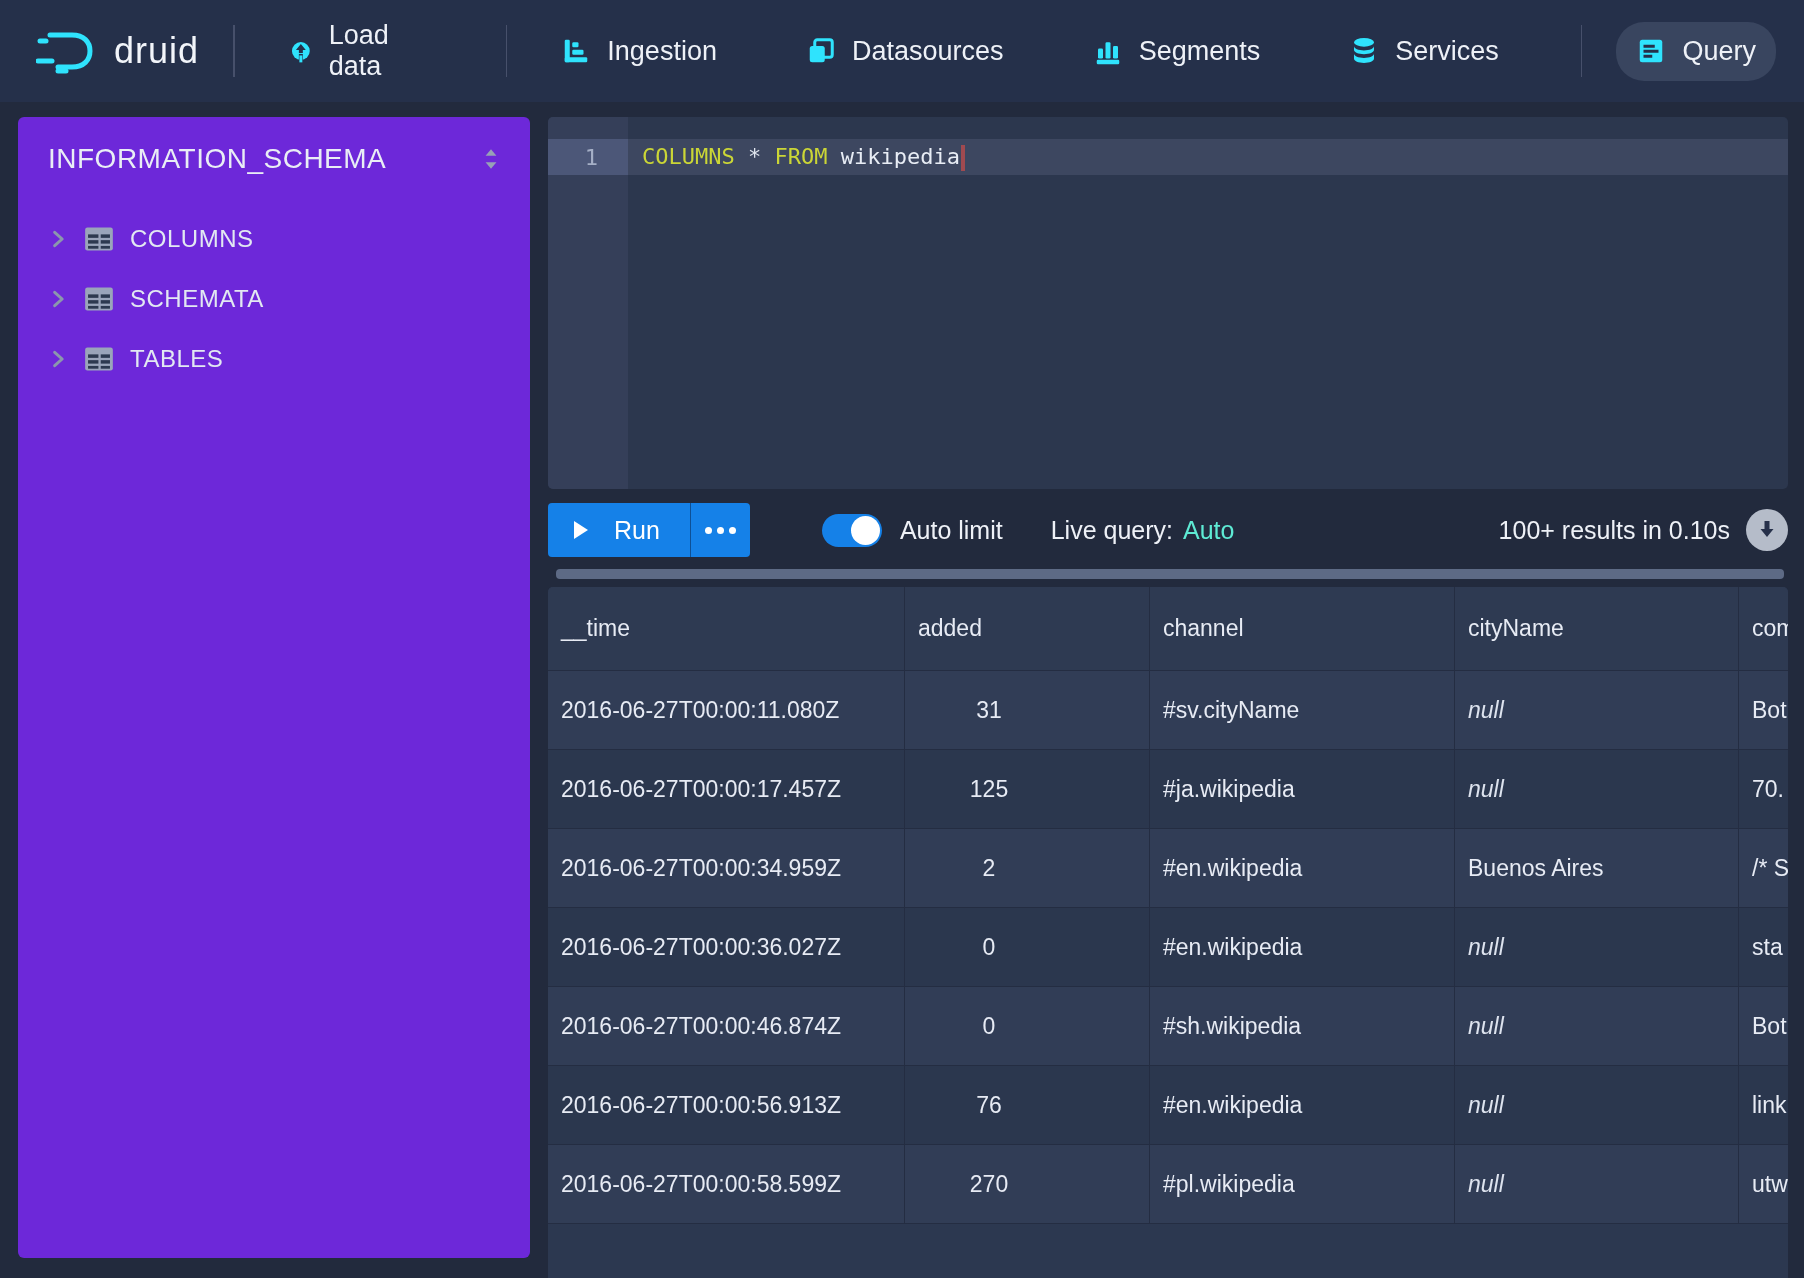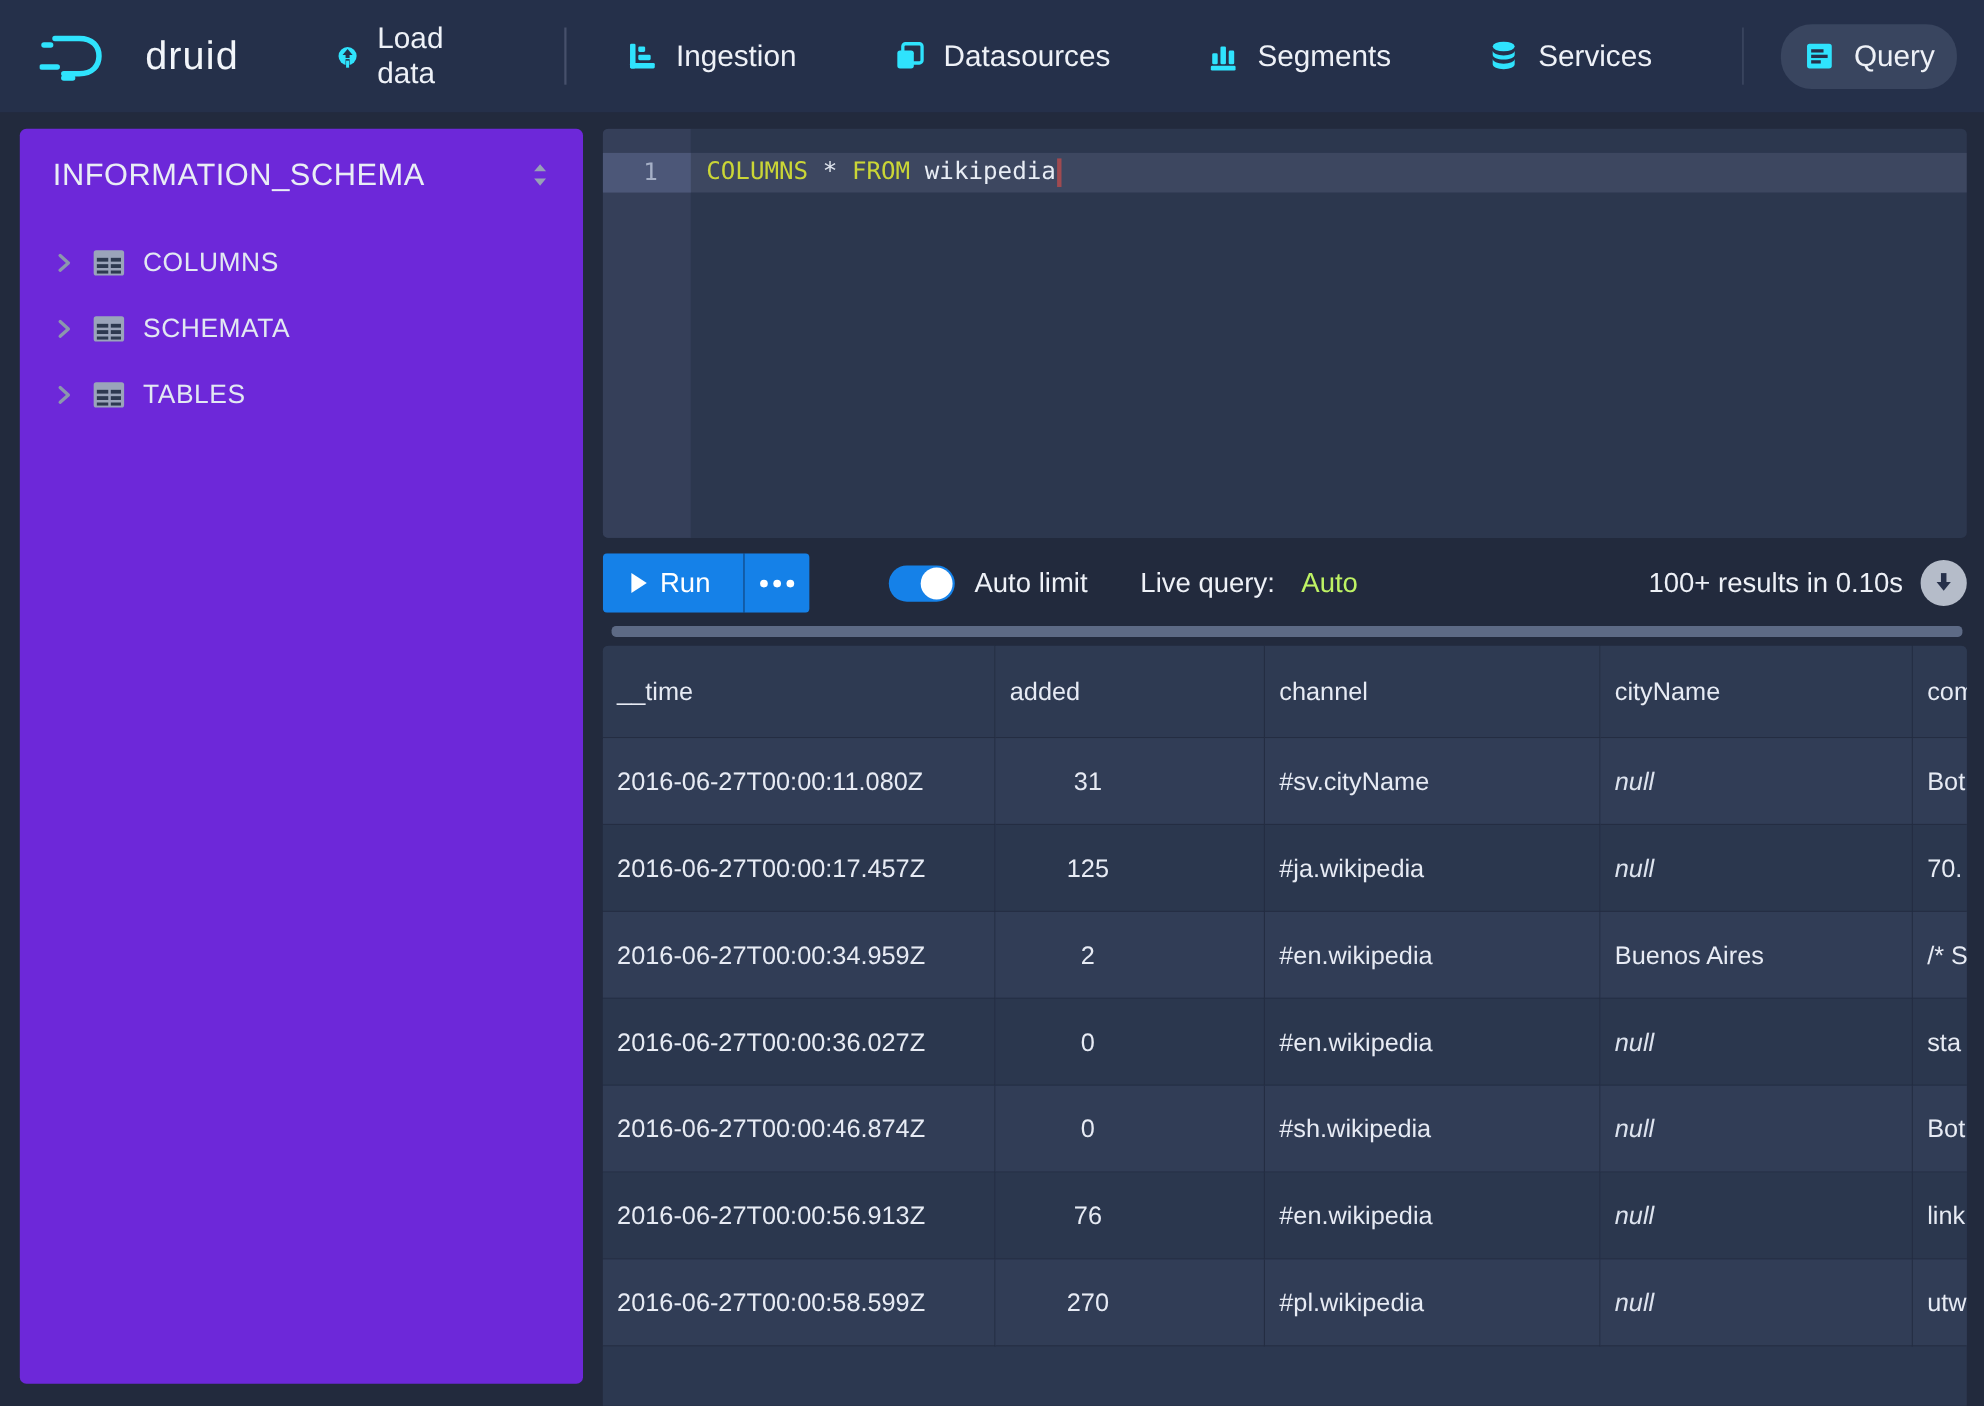--- a/index.html
+++ b/index.html
@@ -9,21 +9,21 @@
     font-family:"Liberation Sans", sans-serif;
     color:#e9edf5;
     overflow:hidden;
     position:relative;
   }
   
   .nav {
     position:absolute; left:0; top:0; width:1804px; height:102px;
     background:#25304a; display:flex; align-items:center;
   }
-  .brand { display:flex; align-items:center; gap:32px; margin-left:36px; }
+  .brand { display:flex; align-items:center; gap:14px; margin-left:36px; }
   .brand-name { font-size:36px; font-weight:400; color:#f2f5fa; letter-spacing:1px; }
   .nav-divider { width:2px; height:52px; background:#47506b; margin:0 34px; }
   .nav-items { display:flex; align-items:center; }
   .nav-item {
     display:flex; align-items:center; gap:16px; padding:14px 20px;
     margin-right:28px; border-radius:28px; cursor:pointer;
     font-size:27px; color:#eef1f7;
   }
   .nav-item.active { background:#39455f; }
   .nav-item .nicon { width:30px; height:30px; display:block; }
@@ -62,37 +62,37 @@
   .tok-id { color:#e8edf5; }
   .caret { display:inline-block; width:4px; height:26px; background:#a04a50; vertical-align:middle; margin-left:1px; }
   
   .runrow {
     position:absolute; left:548px; top:503px; width:1240px; height:54px;
     display:flex; align-items:center;
   }
   .run-group { display:flex; height:54px; border-radius:4px; overflow:hidden; cursor:pointer; }
   .run-btn {
     background:#1581e8; color:#fff; font-size:25px; display:flex; align-items:center;
-    gap:12px; padding:0 30px 0 26px; border:none; cursor:pointer;
+    gap:26px; padding:0 30px 0 26px; border:none; cursor:pointer;
   }
   .more-btn {
     background:#1581e8; color:#fff; border:none; border-left:1px solid rgba(10,40,80,0.55);
     padding:0 14px; cursor:pointer; display:flex; align-items:center;
   }
   .more-dots { display:flex; gap:5px; }
   .more-dots i { width:7px; height:7px; border-radius:50%; background:#fff; }
   .play { width:0; height:0; border-left:14px solid #fff; border-top:9px solid transparent; border-bottom:9px solid transparent; }
   .switch {
     width:60px; height:33px; border-radius:17px; background:#1581e8; position:relative;
     margin-left:72px; cursor:pointer; flex:0 0 auto;
   }
   .switch .knob { position:absolute; right:2px; top:2px; width:29px; height:29px; border-radius:50%; background:#fff; }
   .auto-limit { font-size:25px; color:#eef1f7; margin-left:18px; }
   .live-label { font-size:25px; color:#eef1f7; margin-left:48px; }
-  .live-value { font-size:25px; color:#bef264; margin-left:24px; cursor:pointer; }
+  .live-value { font-size:25px; color:#5eead4; margin-left:10px; cursor:pointer; }
   .results-summary { font-size:25px; color:#eef1f7; margin-left:auto; }
   .dl-btn { width:42px; height:42px; border-radius:50%; background:#b5bcc9; border:none; margin-left:16px;
     display:flex; align-items:center; justify-content:center; cursor:pointer; flex:0 0 auto; }
   
   .hscroll {
     position:absolute; left:556px; top:569px; width:1228px; height:10px;
     background:#5d6a85; border-radius:4px; cursor:pointer;
   }
   
   .results {

